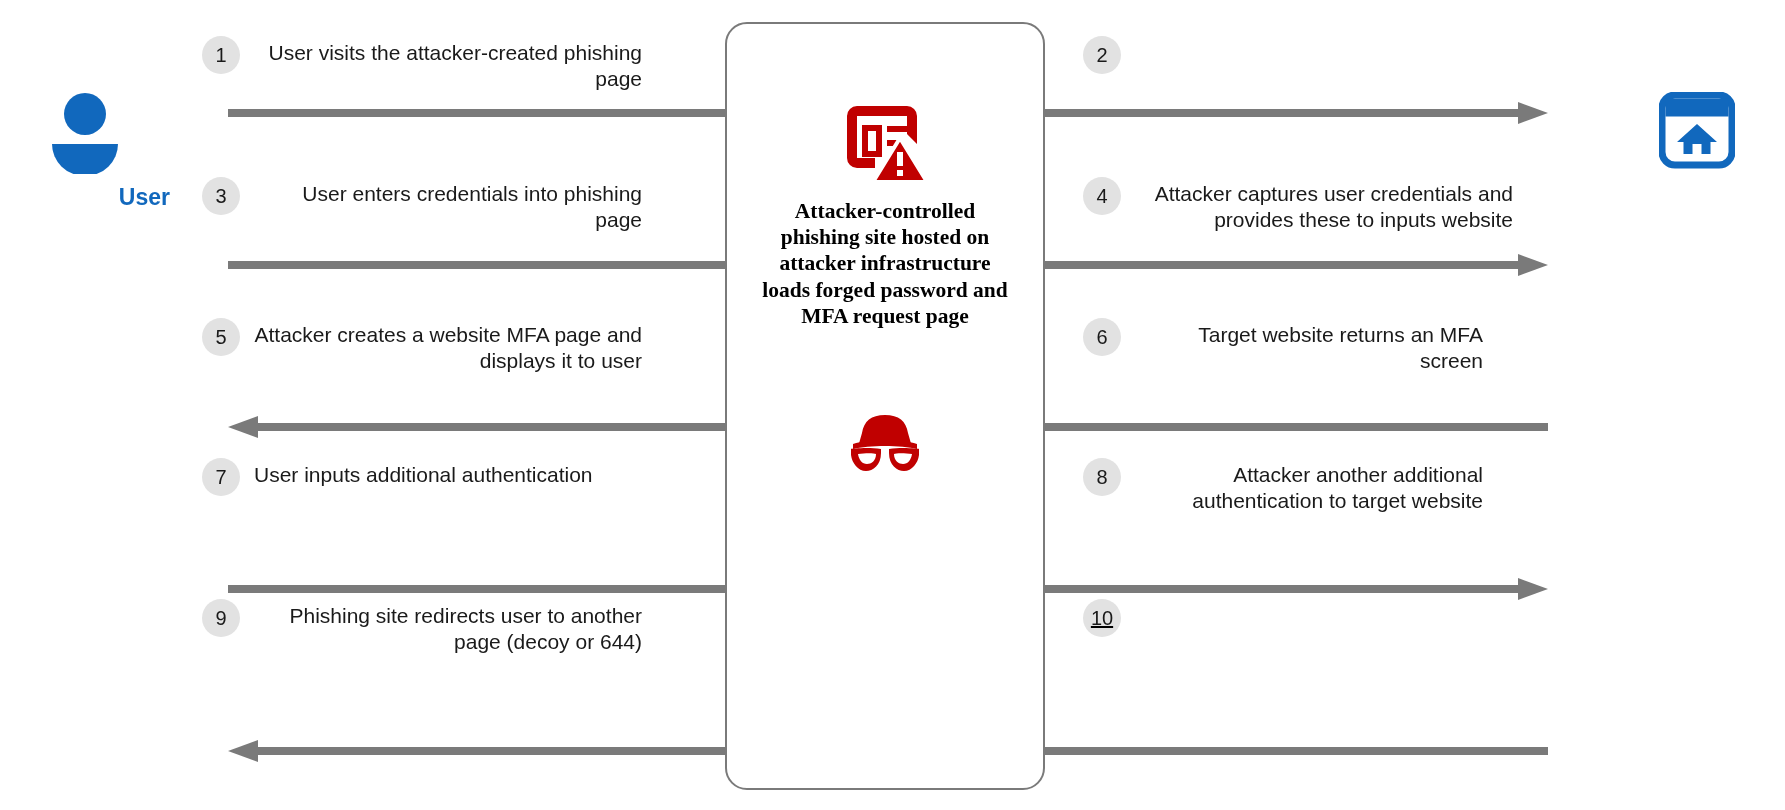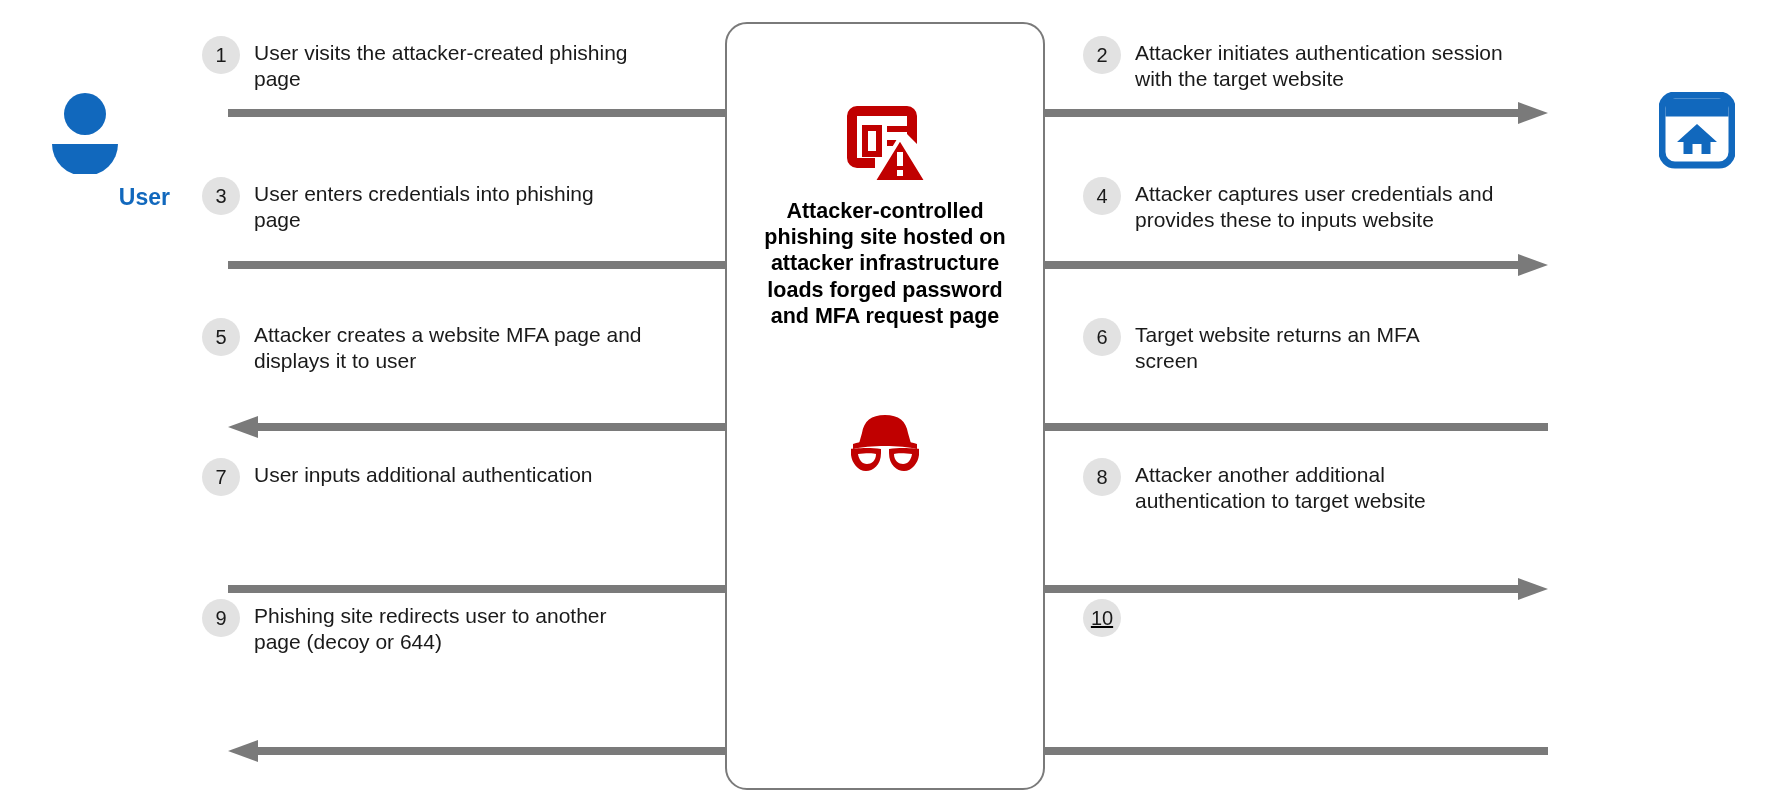--- a/index.html
+++ b/index.html
@@ -50,21 +50,21 @@
     box-sizing: border-box;
     z-index: 3;
     display: flex;
     flex-direction: column;
     align-items: center;
   }
   .panel-block {
     width: 260px;
     text-align: center;
   }
-  .panel-block.first { margin-top: 76px; }
+  .panel-block.first { margin-top: 76px; font-family: Liberation Serif, serif; }
   .panel-block.second { margin-top: 84px; }
   .panel-icon {
     display: block;
     margin: 0 auto 14px auto;
   }
   .panel-text {
     font-size: 21.5px;
     font-weight: bold;
     line-height: 1.22;
     color: #000000;
@@ -88,20 +88,21 @@
     display: flex;
     align-items: center;
     justify-content: center;
     line-height: 1;
   }
   .step-text {
     font-size: 21px;
     line-height: 1.22;
     color: #1a1a1a;
     padding-top: 4px;
+    text-align: right;
   }
 
   
   .arrow {
     position: absolute;
     height: 26px;
   }
   .arrow svg { display: block; }
 </style>
 </head>
@@ -226,21 +227,20 @@
   <div class="step-badge">7</div>
   <div class="step-text">User inputs additional authentication</div>
 </div>
 <div class="step" style="left:202px; top:599px; width:440px;">
   <div class="step-badge">9</div>
   <div class="step-text">Phishing site redirects user to another page (decoy or 644)</div>
 </div>
 
 <div class="step" style="left:1083px; top:36px; width:420px;">
   <div class="step-badge">2</div>
-  <div class="step-text">Attacker initiates authentication session with the target website</div>
 </div>
 <div class="step" style="left:1083px; top:177px; width:430px;">
   <div class="step-badge">4</div>
   <div class="step-text">Attacker captures user credentials and provides these to inputs website</div>
 </div>
 <div class="step" style="left:1083px; top:318px; width:400px;">
   <div class="step-badge">6</div>
   <div class="step-text">Target website returns an MFA screen</div>
 </div>
 <div class="step" style="left:1083px; top:458px; width:400px;">

